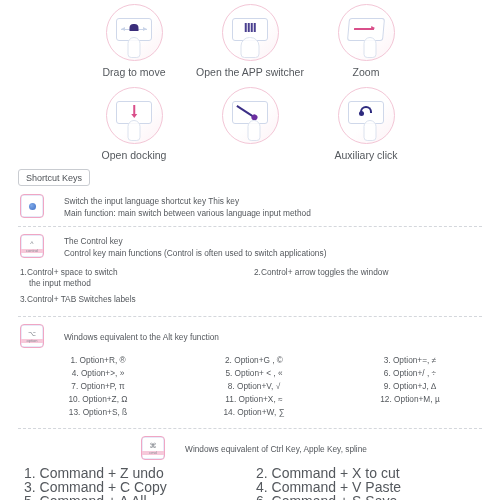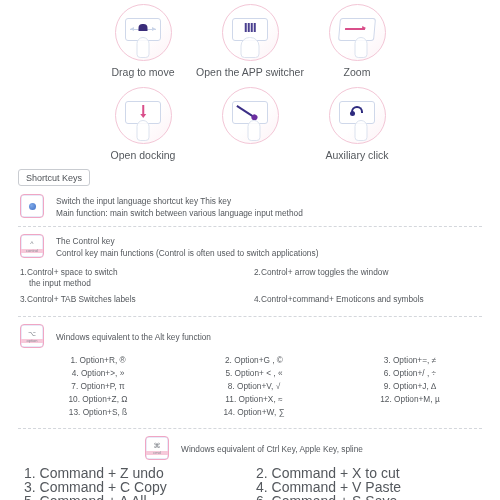--- a/index.html
+++ b/index.html
@@ -7,21 +7,21 @@
   body {
     background:#ffffff;
     font-family:"Liberation Sans","DejaVu Sans",sans-serif;
     color:#55595e;
     overflow:hidden;
   }
   .page { position:relative; width:500px; height:500px; }
 
   
   .gestures { padding:4px 0 2px 0; }
-  .grow { display:flex; justify-content:center; gap:4px; }
+  .grow { display:flex; justify-content:center; gap:13px; }
   .gcell { width:103px; display:flex; flex-direction:column; align-items:center; }
   .circle {
     width:57px; height:57px; border-radius:50%;
     border:1px solid #f3c6d6;
     background:linear-gradient(135deg,#ffffff 55%,#fdf2f6 100%);
     display:flex; align-items:center; justify-content:center;
     position:relative; overflow:hidden;
   }
   .pad {
     width:36px; height:23px; border:1px solid #cfd8ea; border-radius:3px;
@@ -64,21 +64,21 @@
 
   
   .sect { padding:0 12px; }
   .chip {
     display:inline-block; border:1px solid #c9ccd1; border-radius:3px;
     padding:2.5px 7px; font-size:9px; color:#4e5257; background:#fff;
     margin:6px 16px 8px 6px;
   }
   .dashed { border-top:1px dashed #d4d7dc; margin:7px 6px; }
 
-  .block { display:flex; align-items:flex-start; gap:12px; padding:0 0 0 8px; }
+  .block { display:flex; align-items:flex-start; gap:20px; padding:0 0 0 8px; }
   .keybox {
     width:24px; height:24px; flex:none; border-radius:4px;
     border:1.3px solid #f0a6c4; background:#fff;
     position:relative; overflow:hidden;
     display:flex; flex-direction:column; align-items:center; justify-content:center;
     box-shadow:0 0 0 .5px #cfd6f2 inset;
   }
   .keybox .kglyph { font-size:7px; color:#7b7f86; line-height:1; }
   .keybox .klabel { font-size:4px; color:#8a8f96; line-height:1; margin-top:2px;
     background:#f6c9da; width:100%; text-align:center; }
@@ -204,21 +204,20 @@
       </div>
     </div>
 
     <div class="twocol">
       <div class="it">
         <span>1.Control+ space to switch</span>
         <span class="sub">the input method</span>
       </div>
       <div class="it">2.Control+ arrow toggles the window</div>
       <div class="it">3.Control+ TAB Switches labels</div>
-      <div class="it">4.Control+command+ Emoticons and symbols</div>
     </div>
 
     <div class="dashed"></div>
 
     
     <div class="block" style="margin-top:4px;">
       <div class="keybox">
         <span class="kglyph">⌥</span>
         <span class="klabel">option</span>
       </div>

